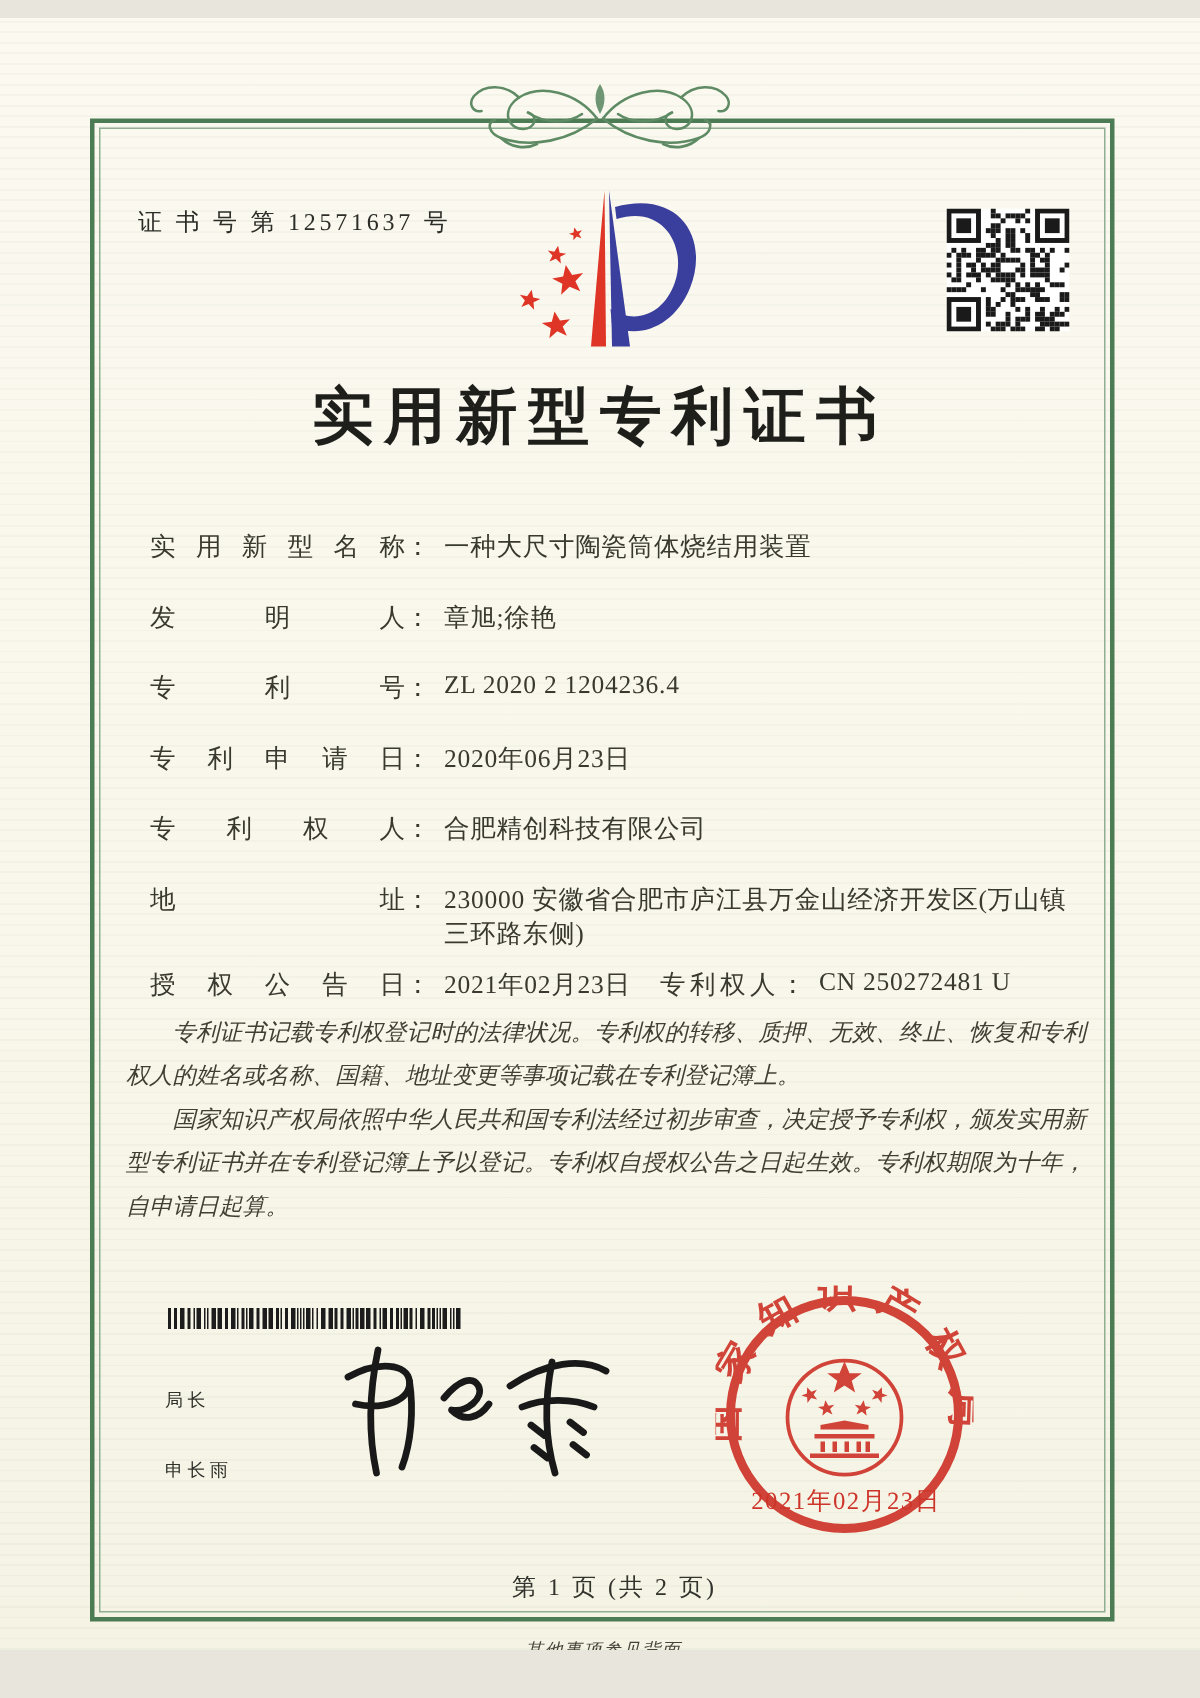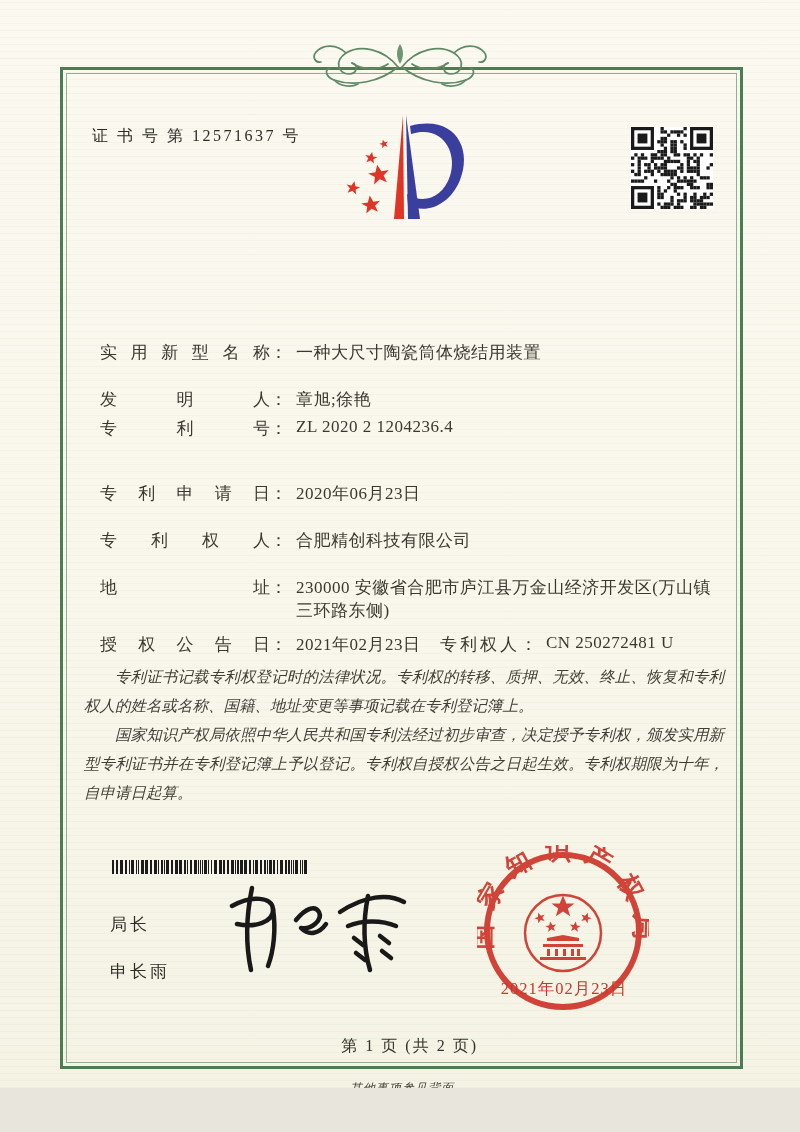--- a/index.html
+++ b/index.html
@@ -3,21 +3,21 @@
 <meta charset="utf-8">
 <style>
   html,body{margin:0;padding:0;}
   body{
     font-family:"Liberation Serif","DejaVu Serif",serif;
     background:#e8e6dc;
   }
   .page{
     position:relative;
     width:800px;height:1088px;
-    margin:0 auto;
+    margin:12px auto;
     background:
       repeating-linear-gradient(0deg,
         rgba(120,158,122,0.055) 0px, rgba(120,158,122,0.055) 1px,
         rgba(0,0,0,0) 1px, rgba(0,0,0,0) 7px),
       linear-gradient(180deg,#fbf9f0 0%,#f9f7eb 55%,#f4f3e4 100%);
     overflow:hidden;
   }
   
   .frame{
     position:absolute;left:60px;top:67px;width:677px;height:996px;
@@ -59,21 +59,21 @@
     position:absolute;left:84px;top:662px;width:640px;
     font-size:15.5px;line-height:29px;color:#413f33;
     font-style:italic;text-align:justify;
   }
   .paras p{margin:0;text-indent:2em;}
   
   .barcode{position:absolute;left:112px;top:860px;width:198px;height:14px;}
   .sig-title,.sig-name{
     position:absolute;left:110px;
     font-family:"Liberation Sans","DejaVu Sans",sans-serif;
-    font-size:17px;letter-spacing:3px;color:#30302b;
+    font-size:12px;letter-spacing:3px;color:#30302b;
   }
   .sig-title{top:913px;}
   .sig-name{top:960px;}
   .signature{position:absolute;left:216px;top:876px;width:200px;height:102px;}
   .seal{position:absolute;left:477px;top:845px;width:172px;height:172px;opacity:0.92;}
   .seal-date{
     position:absolute;left:486px;top:978px;width:156px;
     text-align:center;font-size:16.5px;letter-spacing:1px;color:#ce352a;
   }
   .pageno{
@@ -349,29 +349,30 @@
       <rect x="62.7" y="3.3" width="16.5" height="16.5"></rect>
       <rect x="3.3" y="62.7" width="16.5" height="16.5"></rect>
     </g>
     <g fill="#1a1a1a">
       <rect x="6.6" y="6.6" width="9.9" height="9.9"></rect>
       <rect x="66" y="6.6" width="9.9" height="9.9"></rect>
       <rect x="6.6" y="66" width="9.9" height="9.9"></rect>
     </g>
   </svg>
 
+  <h1 class="title">实用新型专利证书</h1>
 
   <div class="rows">
     <div class="row" style="top:0">
       <span class="lab">实用新型名称</span><span class="colon">：</span><span class="val">一种大尺寸陶瓷筒体烧结用装置</span>
     </div>
     <div class="row" style="top:47px">
       <span class="lab">发明人</span><span class="colon">：</span><span class="val">章旭;徐艳</span>
     </div>
-    <div class="row" style="top:76px">
+    <div class="row" style="top:94px">
       <span class="lab">专利号</span><span class="colon">：</span><span class="val">ZL 2020 2 1204236.4</span>
     </div>
     <div class="row" style="top:141px">
       <span class="lab">专利申请日</span><span class="colon">：</span><span class="val">2020年06月23日</span>
     </div>
     <div class="row" style="top:188px">
       <span class="lab">专利权人</span><span class="colon">：</span><span class="val">合肥精创科技有限公司</span>
     </div>
     <div class="row wrap" style="top:235px">
       <span class="lab">地址</span><span class="colon">：</span><span class="val">230000 安徽省合肥市庐江县万金山经济开发区(万山镇三环路东侧)</span>

